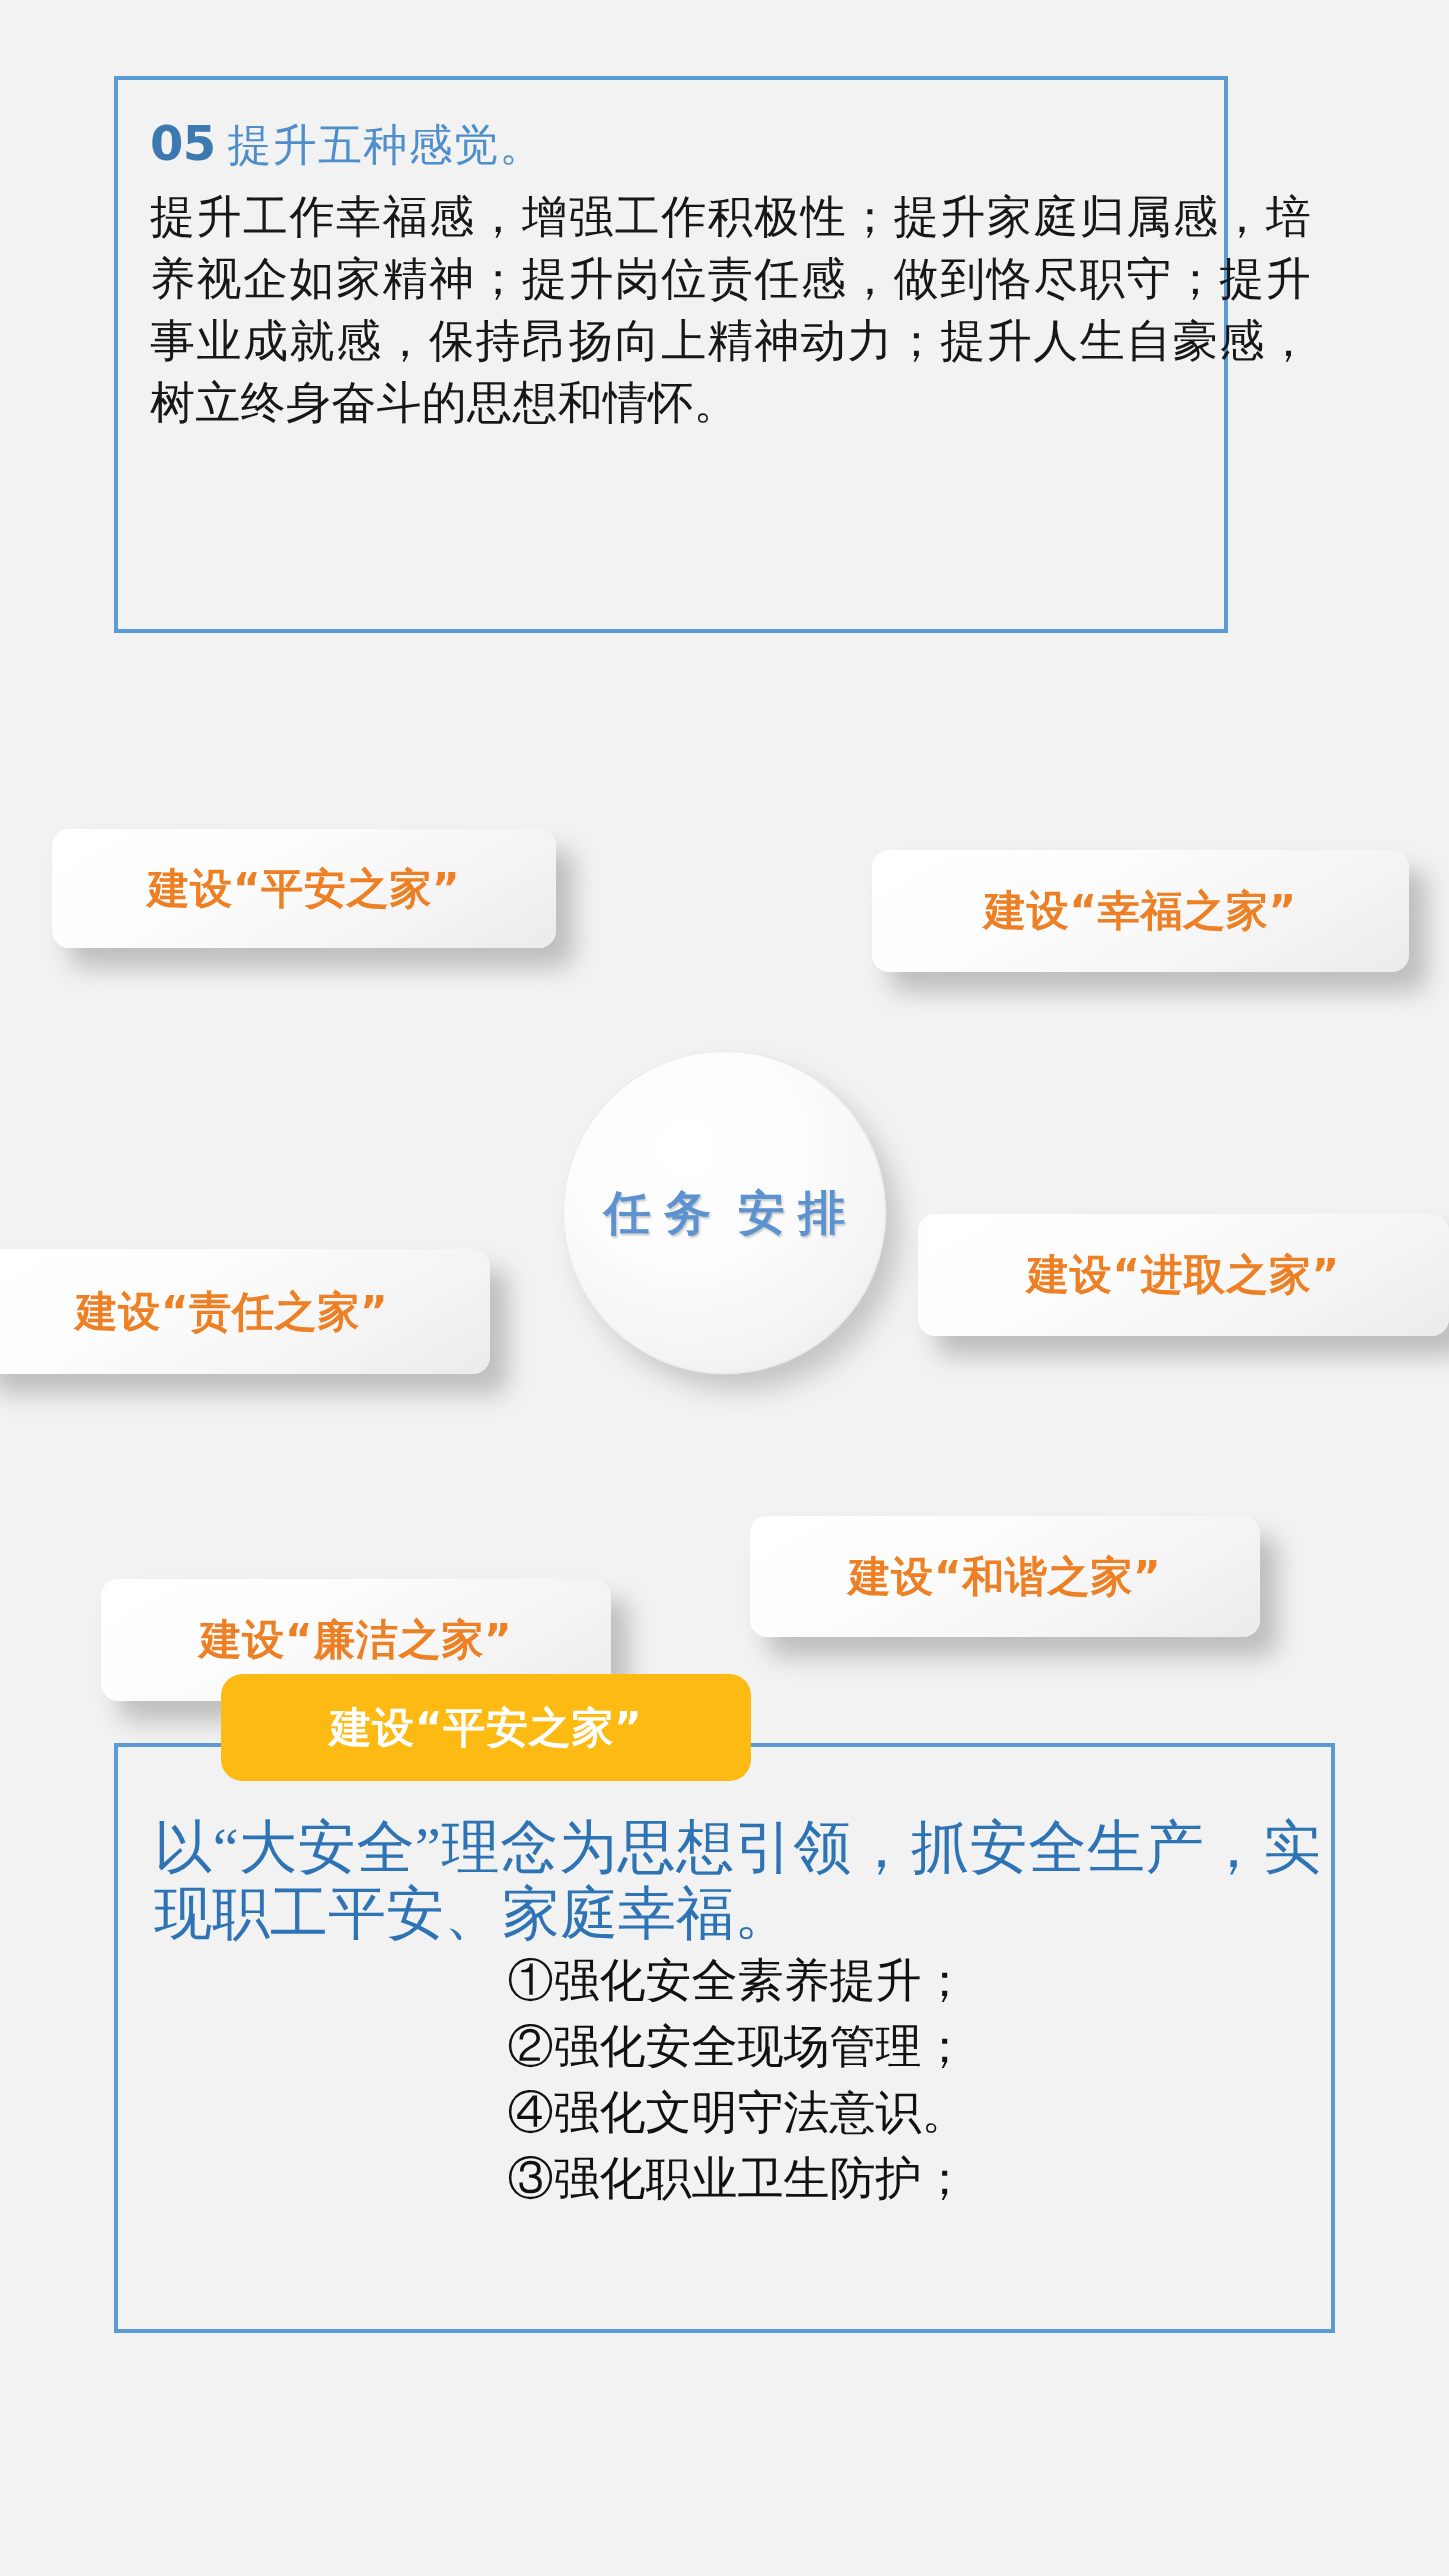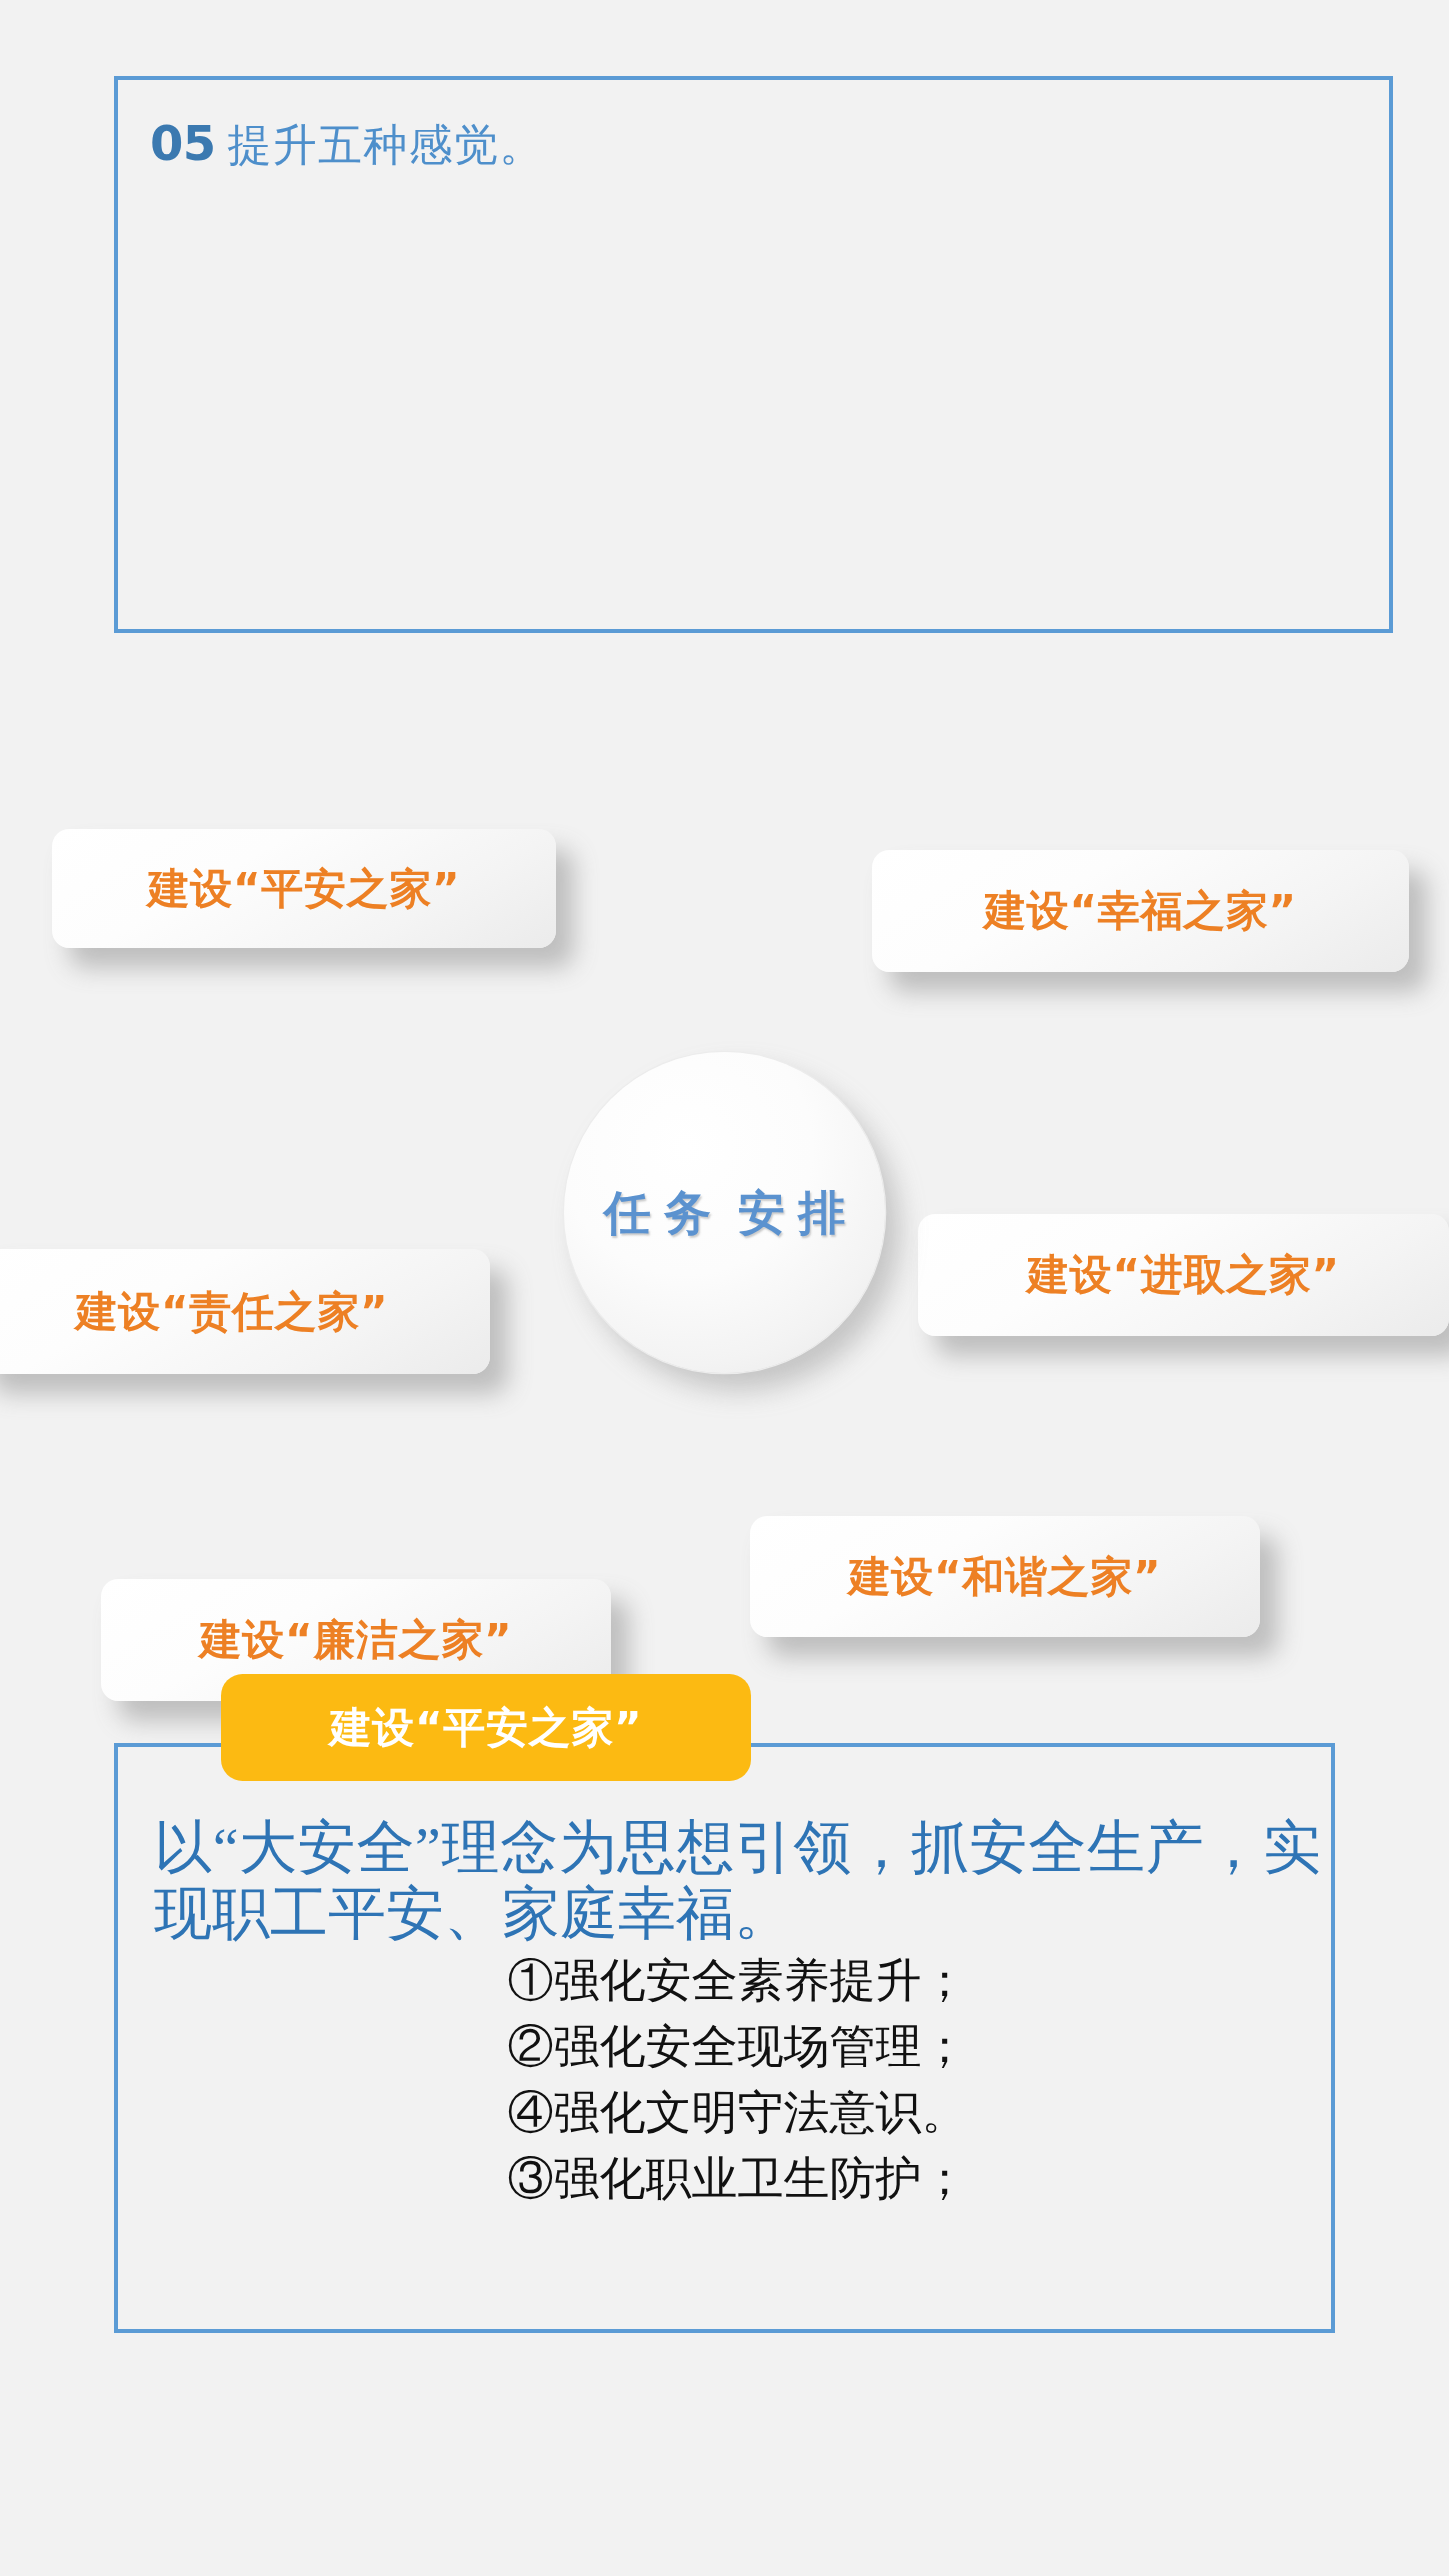--- a/index.html
+++ b/index.html
@@ -6,21 +6,21 @@
   body{
     width:1449px;height:2576px;
     background:#f2f2f2;
     font-family:"DejaVu Sans","Liberation Sans",sans-serif;
     position:relative;overflow:hidden;
   }
   .abs{position:absolute;}
 
   
   #top-box{
-    left:114px;top:76px;width:1279px;height:557px;
+    left:114px;top:76px;width:1114px;height:557px;
     border:4px solid #5B9BD5;
     box-sizing:border-box;
     background:transparent;
   }
   #top-heading{
     position:absolute;left:32px;top:35px;
     white-space:nowrap;
   }
   #top-heading .num{
     color:#3B79B0;font-weight:bold;font-size:48px;
@@ -121,20 +121,21 @@
     text-align:center;
   }
 </style>
 </head>
 <body>
 
 <div class="abs" id="top-box">
   <div id="top-heading">
     <span class="num">05</span><span class="htxt">提升五种感觉。</span>
   </div>
+  <div id="top-body">提升工作幸福感，增强工作积极性；提升家庭归属感，培养视企如家精神；提升岗位责任感，做到恪尽职守；提升事业成就感，保持昂扬向上精神动力；提升人生自豪感，树立终身奋斗的思想和情怀。</div>
 </div>
 
 <div class="abs" id="diagram">
 
   <div class="pill" id="pill-0">
     <span>建设“平安之家”</span>
   </div>
 
   <div class="pill" id="pill-2">
     <span>建设“进取之家”</span>

